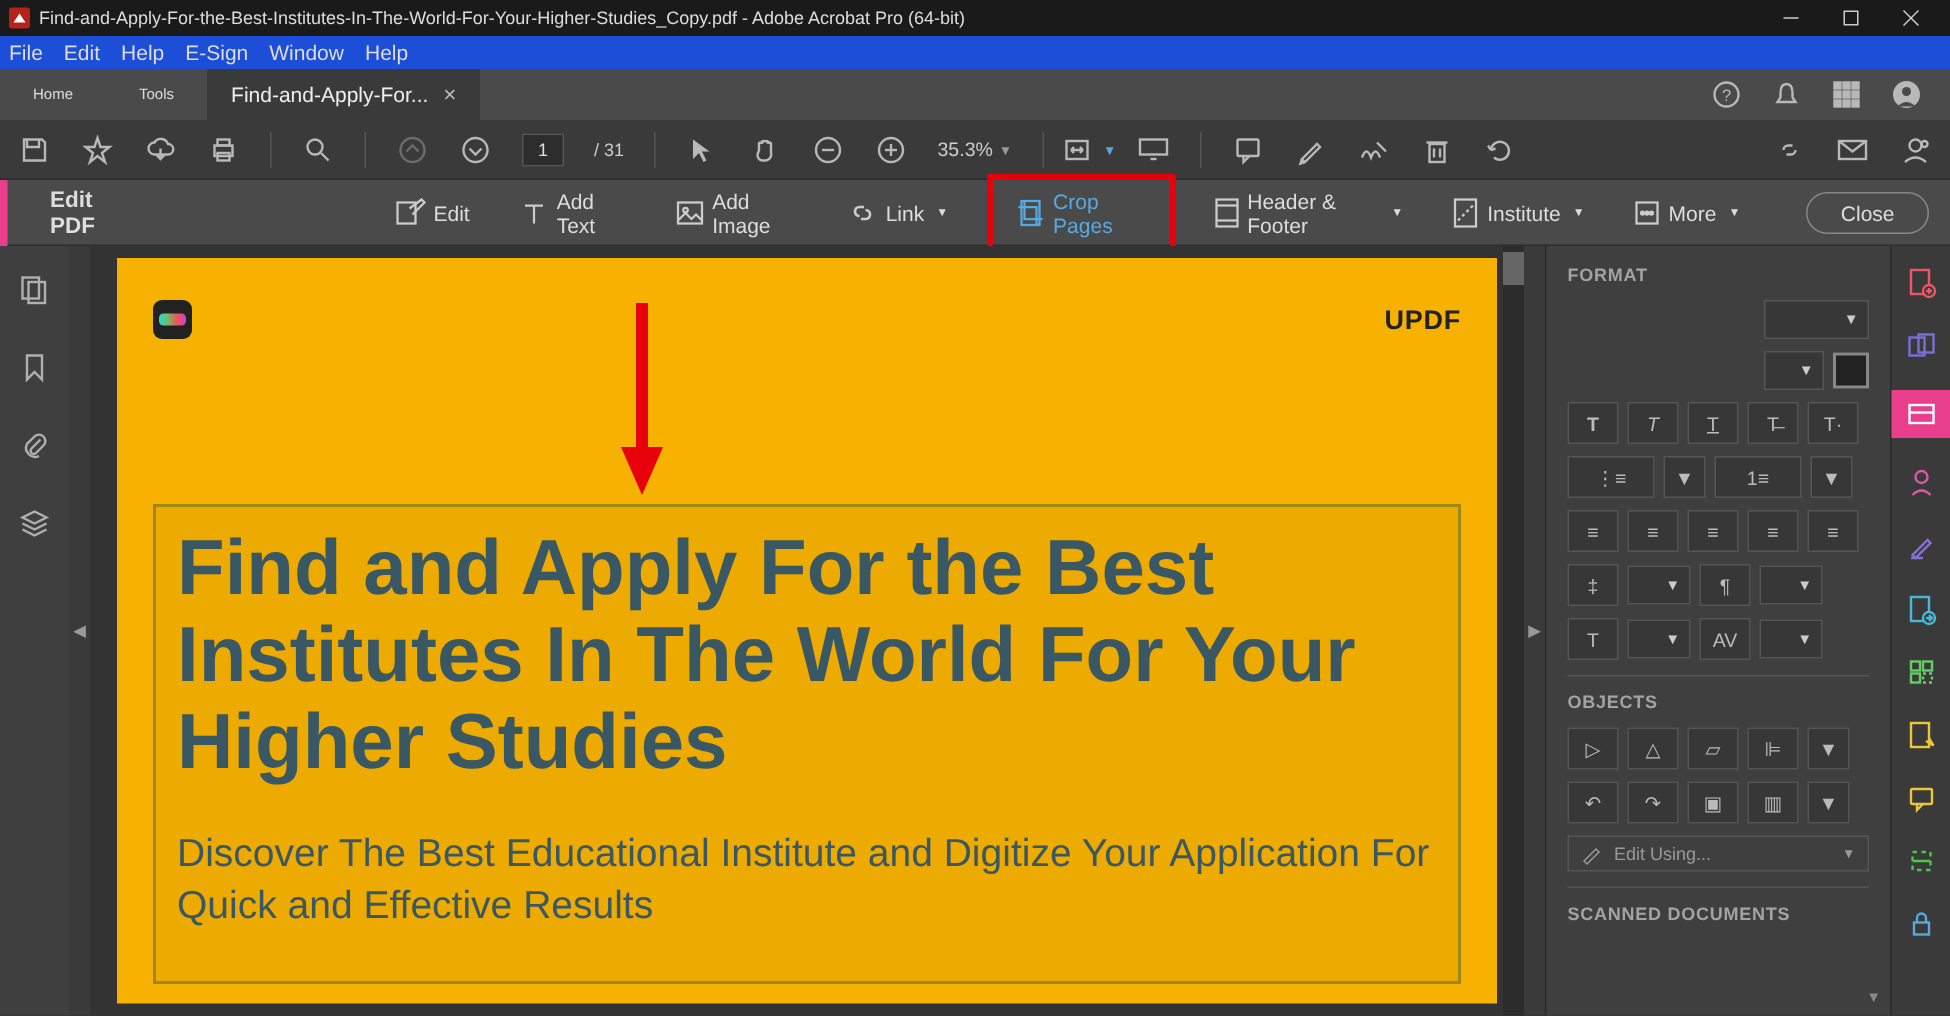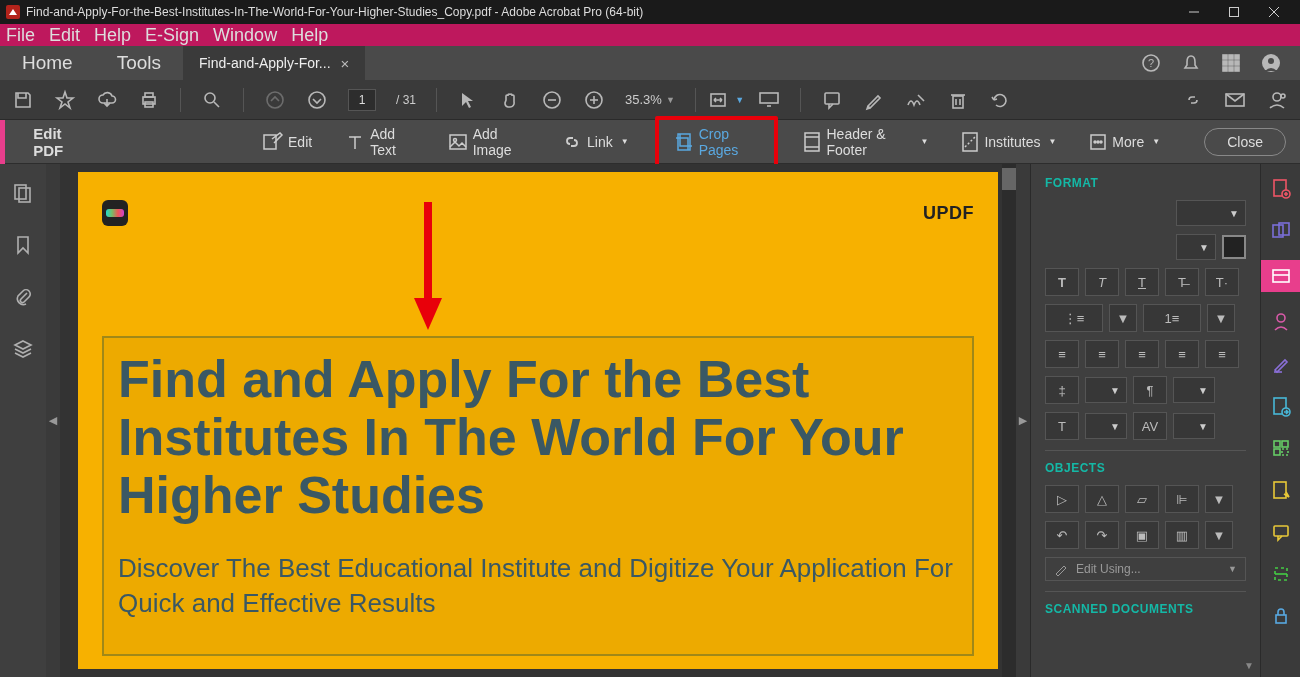--- a/index.html
+++ b/index.html
@@ -7,26 +7,26 @@
 
 
 .titlebar { height: 24px; background: #1a1a1a; display: flex; align-items: center; padding: 0 6px; font-size: 12px; color: #ddd; }
 .titlebar .app-icon { width: 14px; height: 14px; background: #b3231b; margin-right: 6px; border-radius: 2px; position: relative; }
 .titlebar .app-icon::after { content: ""; position: absolute; border-left: 4px solid transparent; border-right: 4px solid transparent; border-bottom: 6px solid #fff; left: 3px; top: 4px; }
 .titlebar .spacer { flex: 1; }
 .titlebar .win-btn { width: 40px; height: 24px; display: flex; align-items: center; justify-content: center; color: #ccc; }
 .titlebar .win-btn svg { stroke: #ccc; }
 
 
-.menubar { height: 22px; background: #be185d; display: flex; align-items: center; padding: 0 6px; font-size: 18px; gap: 14px; color: #ddd; }
+.menubar { height: 22px; background: #1d4ed8; display: flex; align-items: center; padding: 0 6px; font-size: 14px; gap: 14px; color: #ddd; }
 .menubar span { cursor: default; }
 
 
 .tabs { height: 34px; background: #4a4a4a; display: flex; align-items: stretch; }
-.tabs .hometab { padding: 0 22px; display: flex; align-items: center; font-size: 19px; color: #ddd; }
+.tabs .hometab { padding: 0 22px; display: flex; align-items: center; font-size: 10px; color: #ddd; }
 .tabs .doctab { background: #3a3a3a; padding: 0 16px; display: flex; align-items: center; font-size: 14px; color: #eee; gap: 10px; }
 .tabs .doctab .close { font-size: 15px; color: #bbb; }
 .tabs .rightgroup { margin-left: auto; display: flex; align-items: center; gap: 18px; padding-right: 18px; color: #ccc; }
 .icbtn { width: 22px; height: 22px; display: flex; align-items: center; justify-content: center; }
 .icbtn svg { stroke: #b8b8b8; fill: none; stroke-width: 1.6; }
 
 
 .toolbar { height: 40px; background: #3a3a3a; display: flex; align-items: center; padding: 0 12px; gap: 20px; border-bottom: 1px solid #2a2a2a; font-size: 13px; color: #ccc; }
 .toolbar .sep { width: 1px; height: 24px; background: #555; }
 .toolbar .pageinp { width: 28px; height: 22px; background: #2d2d2d; color: #ddd; text-align: center; border: 1px solid #555; font-size: 12px; }
@@ -58,21 +58,21 @@
 .page .brand-text { font-weight: 700; font-size: 18px; color: #222; letter-spacing: 0.5px; }
 .page .arrow-ann { position: absolute; left: 330px; top: 30px; }
 .page .selbox { margin-top: 110px; border: 2px solid #a08818; padding: 12px 14px 33px; background: rgba(0,0,0,0.04); }
 .page .selbox h1 { font-size: 52px; line-height: 1.12; color: #3a5864; font-weight: 600; margin-bottom: 26px; }
 .page .selbox p { font-size: 26px; line-height: 1.35; color: #3a5864; }
 .scrollbar-v { position: absolute; right: 0; top: 0; width: 14px; height: 100%; background: #2c2c2c; }
 .scrollbar-v .thumb { width: 14px; background: #666; }
 
 
 .formatpanel { width: 230px; background: #3f3f3f; border-left: 1px solid #2a2a2a; padding: 12px 14px; font-size: 12px; color: #ccc; overflow: hidden; position: relative; }
-.formatpanel .sect-title { font-weight: 700; font-size: 12px; letter-spacing: 0.5px; margin-bottom: 10px; color: #14b8a6; }
+.formatpanel .sect-title { font-weight: 700; font-size: 12px; letter-spacing: 0.5px; margin-bottom: 10px; color: #a3a3a3; }
 .formatpanel .row { display: flex; align-items: center; gap: 6px; margin-bottom: 8px; }
 .formatpanel .fbtn { width: 34px; height: 28px; border: 1px solid #555; background: #373737; display: flex; align-items: center; justify-content: center; font-size: 13px; color: #bbb; }
 .formatpanel .fbtn.sm { width: 28px; }
 .formatpanel .fbtn.wd { width: 58px; }
 .formatpanel .swatch { width: 24px; height: 24px; background: #222; border: 2px solid #888; }
 .formatpanel .drop { width: 70px; height: 26px; border: 1px solid #555; background: #373737; display: flex; align-items: center; justify-content: flex-end; padding: 0 6px; font-size: 10px; }
 .formatpanel .hr { height: 1px; background: #555; margin: 10px 0; }
 .formatpanel .editusing { display: flex; align-items: center; gap: 8px; border: 1px solid #555; padding: 4px 8px; width: 100%; color: #999; }
 
 .rightrail { width: 40px; background: #3a3a3a; border-left: 1px solid #2a2a2a; display: flex; flex-direction: column; align-items: center; padding-top: 12px; gap: 18px; }
@@ -346,21 +346,21 @@
         <line x1="1" y1="15" x2="15" y2="15"></line>
       </svg>
     <span>Header &amp; Footer</span>
     <span class="car">▼</span>
   </div>
   <div class="ctxbtn">
     <svg width="16" height="20" stroke="#ccc" fill="none" stroke-width="1.5">
         <rect x="1" y="1" width="14" height="18"></rect>
         <line x1="3" y1="15" x2="13" y2="5" stroke-dasharray="2"></line>
       </svg>
-    <span>Institutes</span>
+    <span>Institute</span>
     <span class="car">▼</span>
   </div>
   <div class="ctxbtn">
     <svg width="16" height="16" stroke="#ccc" fill="none" stroke-width="1.5">
         <rect x="1" y="1" width="14" height="14"></rect>
         <circle cx="5" cy="8" r="1" fill="#ccc"></circle>
         <circle cx="8" cy="8" r="1" fill="#ccc"></circle>
         <circle cx="11" cy="8" r="1" fill="#ccc"></circle>
       </svg>
     <span>More</span>

